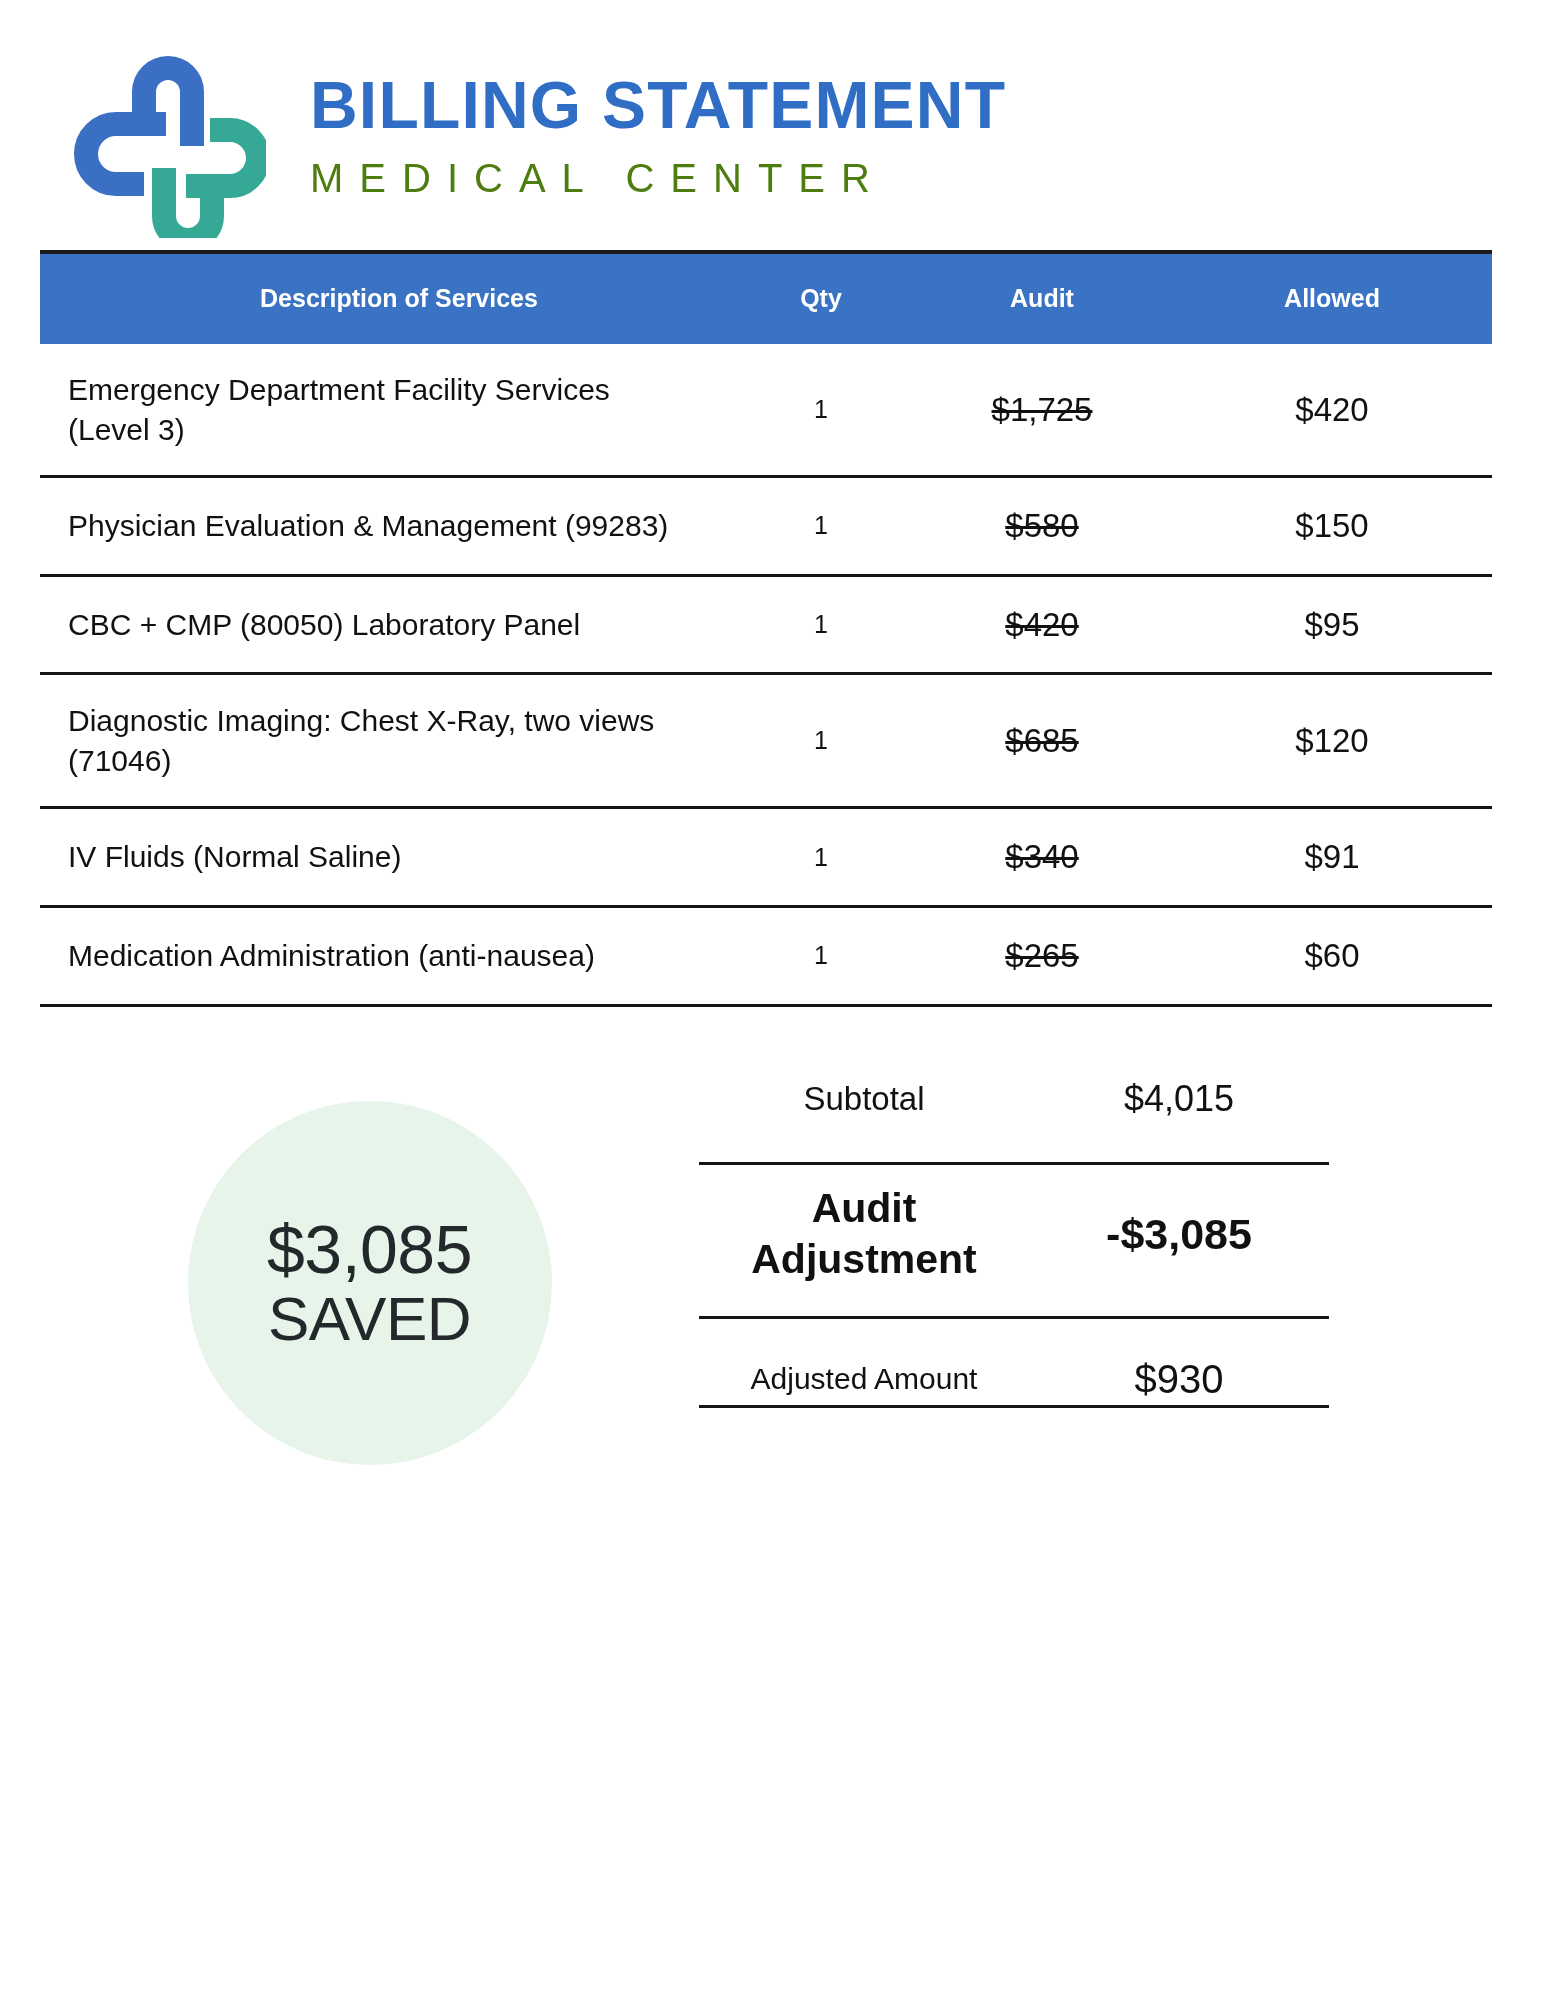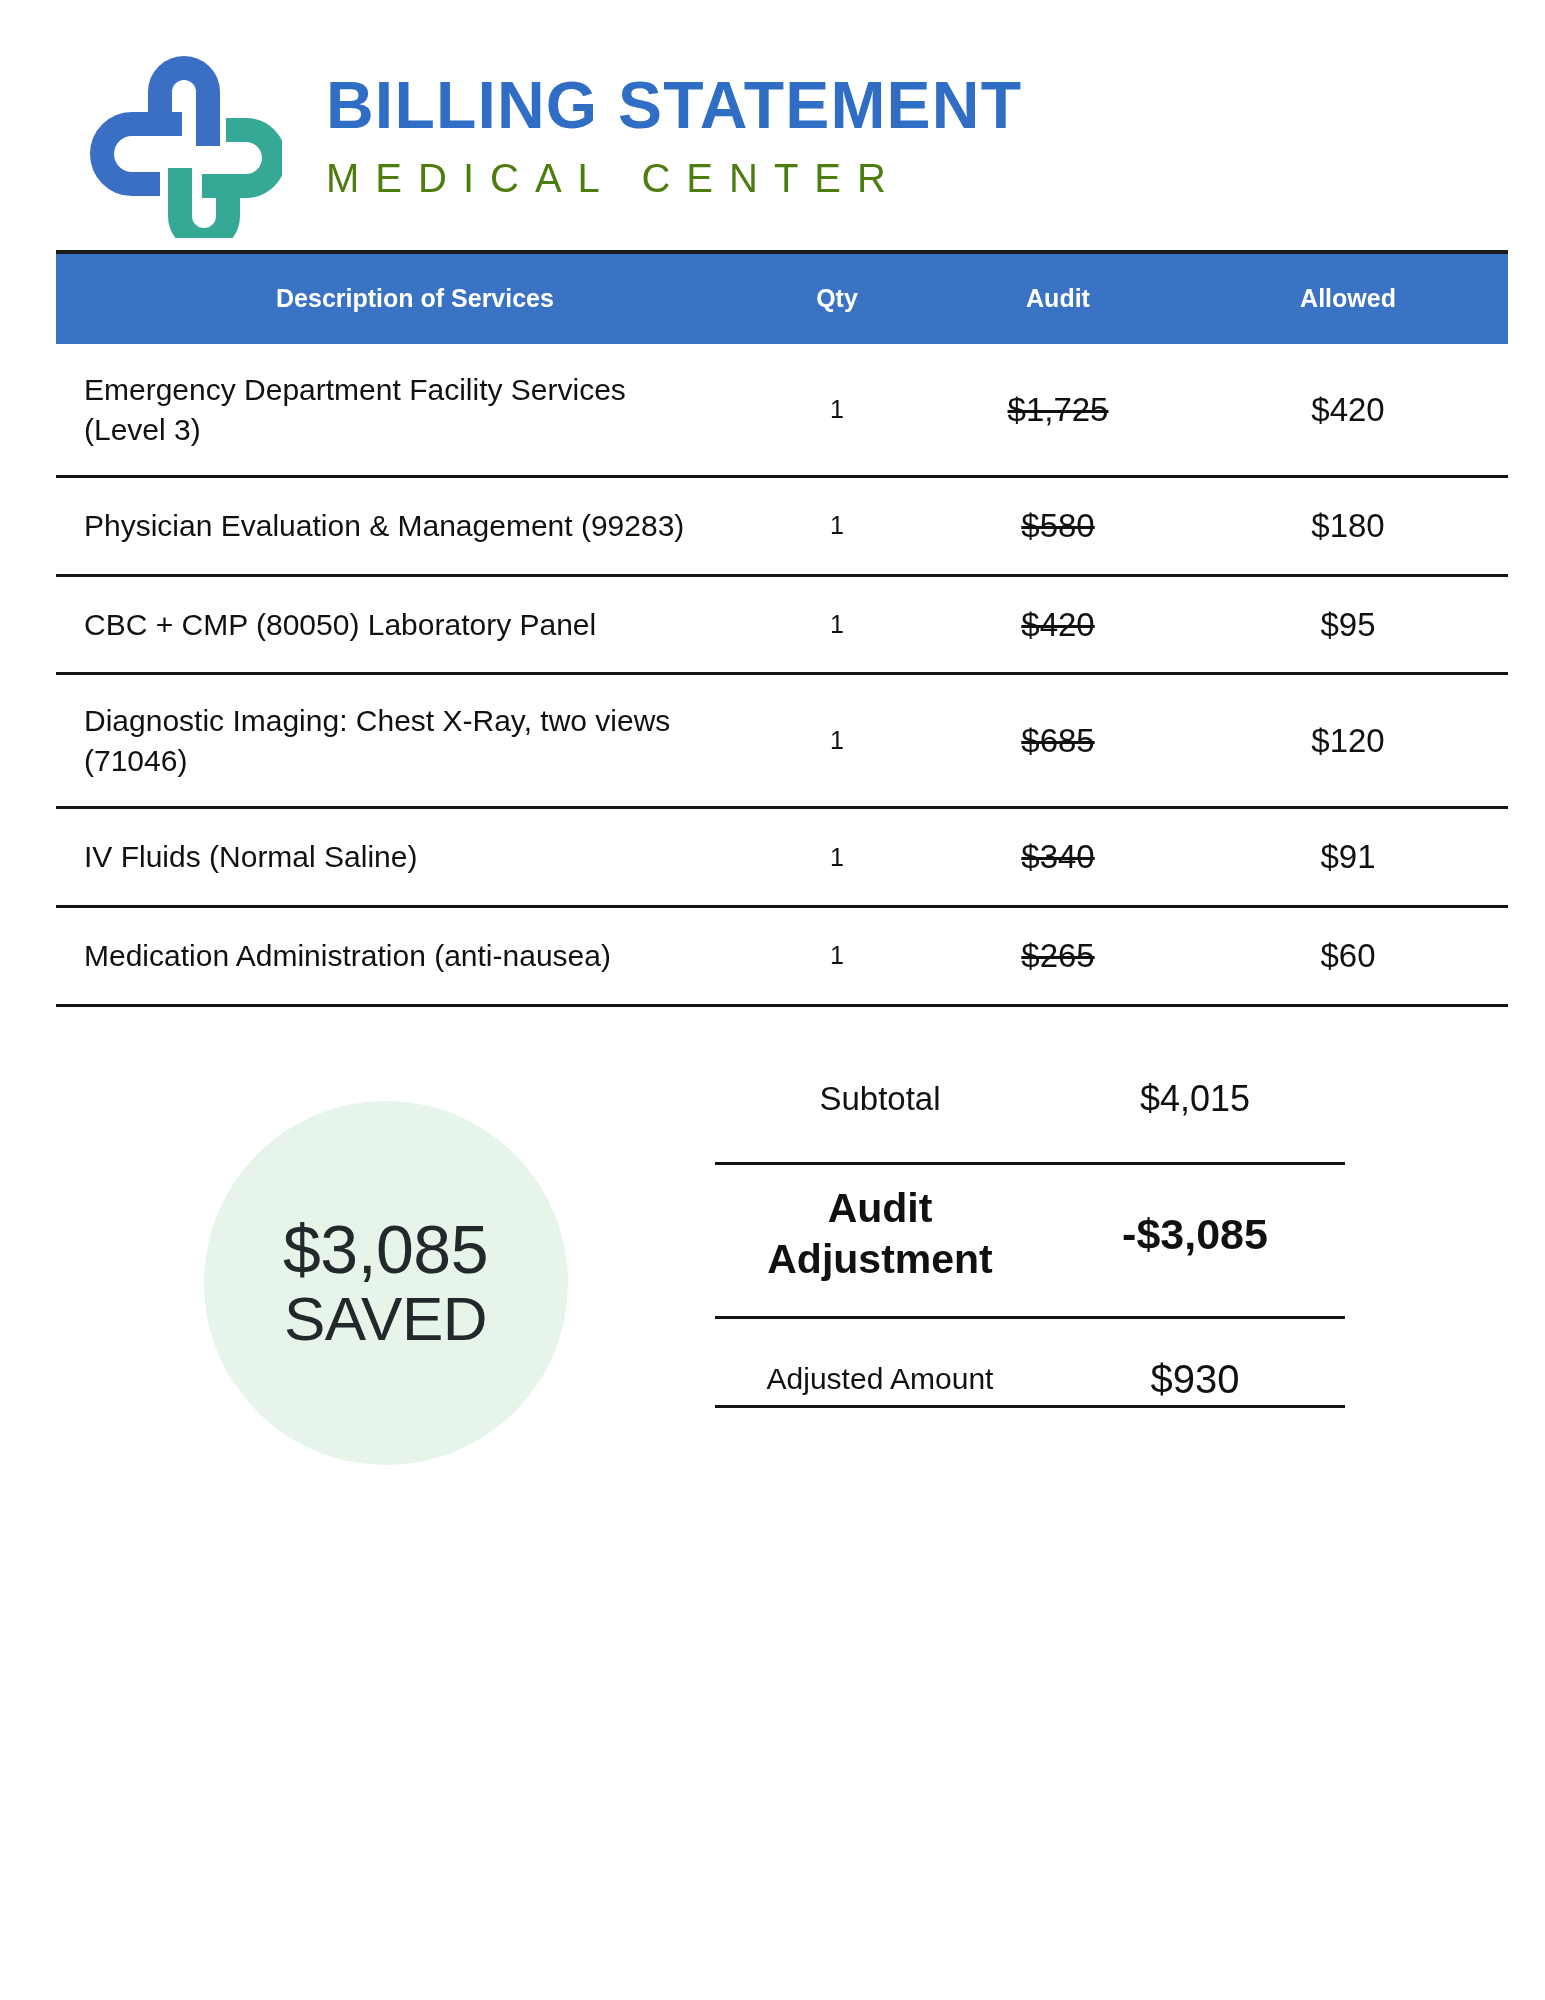--- a/index.html
+++ b/index.html
@@ -3,21 +3,21 @@
 <meta charset="utf-8">
 <style>
   * { box-sizing: border-box; margin: 0; padding: 0; }
   html, body {
     width: 1545px; height: 2000px;
     background: #ffffff;
     font-family: "Liberation Sans", sans-serif;
     color: #111111;
     overflow: hidden;
   }
-  .page { position: relative; width: 1382px; height: 2000px; padding: 0; margin-left: 16px; }
+  .page { position: relative; width: 1382px; height: 2000px; padding: 0; }
 
   
   .brand {
     display: flex;
     align-items: center;
     padding: 34px 0 0 70px;
     height: 250px;
   }
   .logo-mark { width: 196px; height: 192px; flex: 0 0 196px; }
   .brand-text { margin-left: 44px; padding-bottom: 14px; }
@@ -172,21 +172,21 @@
           <tr>
             <td class="c-desc">Emergency Department Facility Services (Level 3)</td>
             <td class="c-qty">1</td>
             <td class="c-price"><span class="strike">$1,725</span></td>
             <td class="c-allow">$420</td>
           </tr>
           <tr>
             <td class="c-desc">Physician Evaluation &amp; Management (99283)</td>
             <td class="c-qty">1</td>
             <td class="c-price"><span class="strike">$580</span></td>
-            <td class="c-allow">$180</td>
+            <td class="c-allow">$150</td>
           </tr>
           <tr>
             <td class="c-desc">CBC + CMP (80050) Laboratory Panel</td>
             <td class="c-qty">1</td>
             <td class="c-price"><span class="strike">$420</span></td>
             <td class="c-allow">$95</td>
           </tr>
           <tr>
             <td class="c-desc">Diagnostic Imaging: Chest X-Ray, two views (71046)</td>
             <td class="c-qty">1</td>

